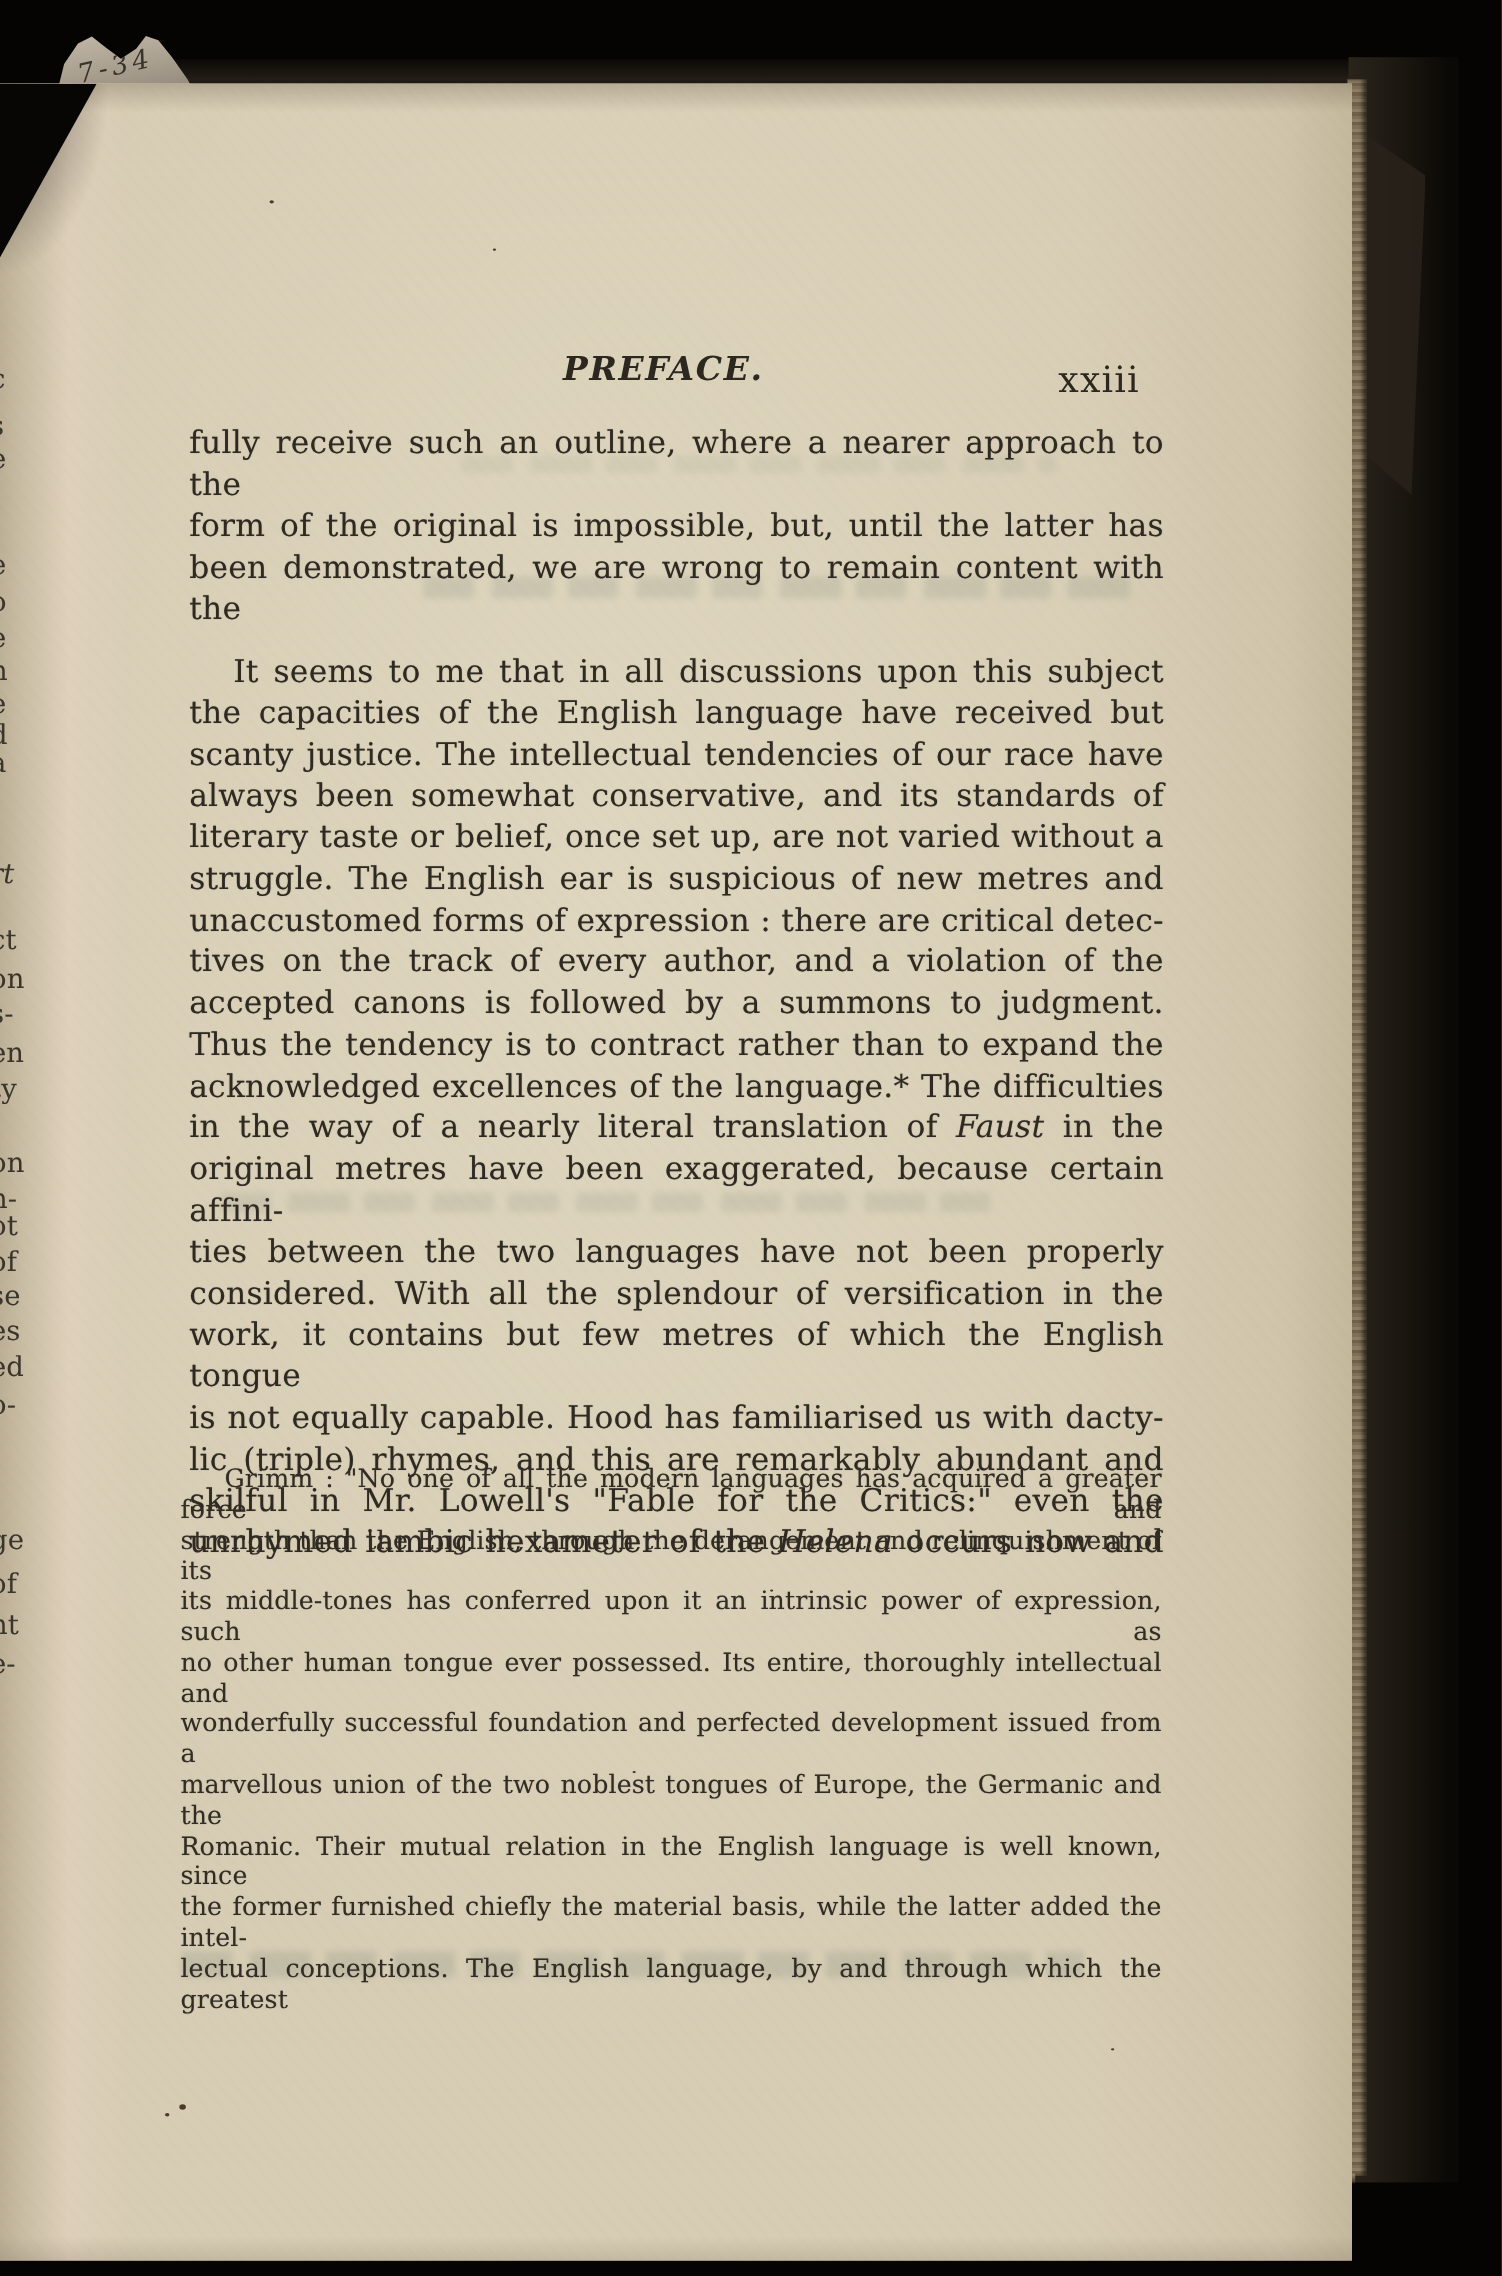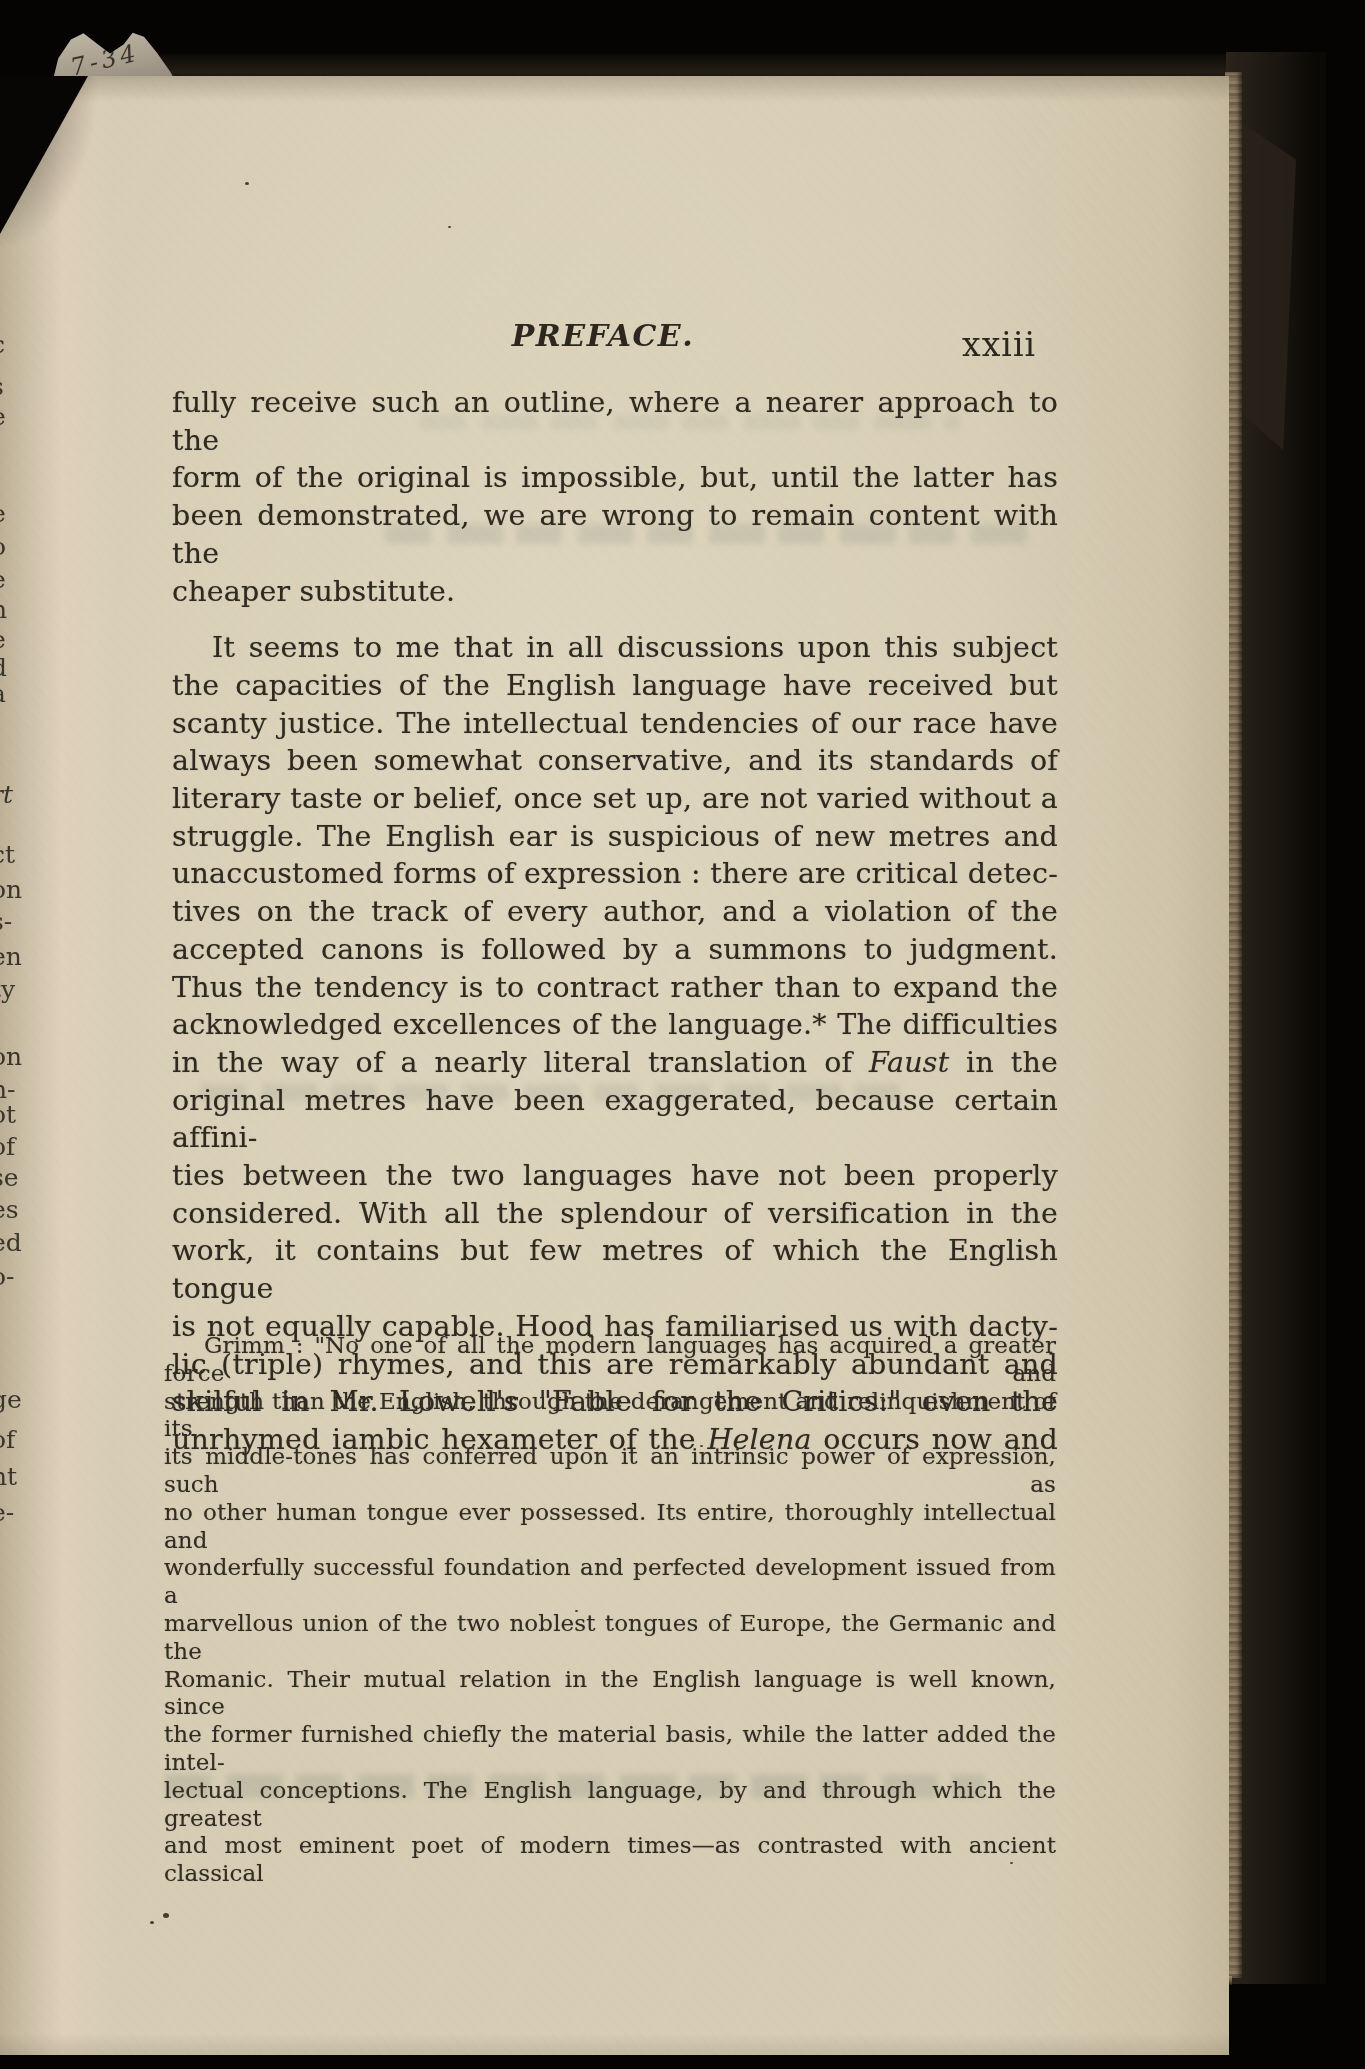--- a/index.html
+++ b/index.html
@@ -103,21 +103,20 @@
     <div class="header">
       <div class="title">PREFACE.</div>
       <div class="folio">xxiii</div>
     </div>
 
     <div class="body-block">
         <div class="para">
           <div class="tline">fully receive such an outline, where a nearer approach to the</div>
           <div class="tline">form of the original is impossible, but, until the latter has</div>
           <div class="tline">been demonstrated, we are wrong to remain content with the</div>
-          <div class="tline short">cheaper substitute.</div>
         </div>
         <div class="para indent">
           <div class="tline">It seems to me that in all discussions upon this subject</div>
           <div class="tline">the capacities of the English language have received but</div>
           <div class="tline">scanty justice.  The intellectual tendencies of our race have</div>
           <div class="tline">always been somewhat conservative, and its standards of</div>
           <div class="tline">literary taste or belief, once set up, are not varied without a</div>
           <div class="tline">struggle.  The English ear is suspicious of new metres and</div>
           <div class="tline">unaccustomed forms of expression : there are critical detec-</div>
           <div class="tline">tives on the track of every author, and a violation of the</div>
@@ -140,21 +139,20 @@
         <div class="para indent">
           <div class="tline">Grimm : "No one of all the modern languages has acquired a greater force and</div>
           <div class="tline">strength than the English, through the derangement and relinquishment of its</div>
           <div class="tline">its middle-tones has conferred upon it an intrinsic power of expression, such as</div>
           <div class="tline">no other human tongue ever possessed.  Its entire, thoroughly intellectual and</div>
           <div class="tline">wonderfully successful foundation and perfected development issued from a</div>
           <div class="tline">marvellous union of the two noblest tongues of Europe, the Germanic and the</div>
           <div class="tline">Romanic.  Their mutual relation in the English language is well known, since</div>
           <div class="tline">the former furnished chiefly the material basis, while the latter added the intel-</div>
           <div class="tline">lectual conceptions.  The English language, by and through which the greatest</div>
-          <div class="tline">and most eminent poet of modern times—as contrasted with ancient classical</div>
         </div>
       </div>
 
     <div id="frag-host">
         <div class="frag" style="top: 254px;">c</div>
         <div class="frag" style="top: 296px;">s</div>
         <div class="frag" style="top: 326px;">e</div>
         <div class="frag" style="top: 362px;">,</div>
         <div class="frag" style="top: 389px;">l</div>
         <div class="frag" style="top: 423px;">e</div>

